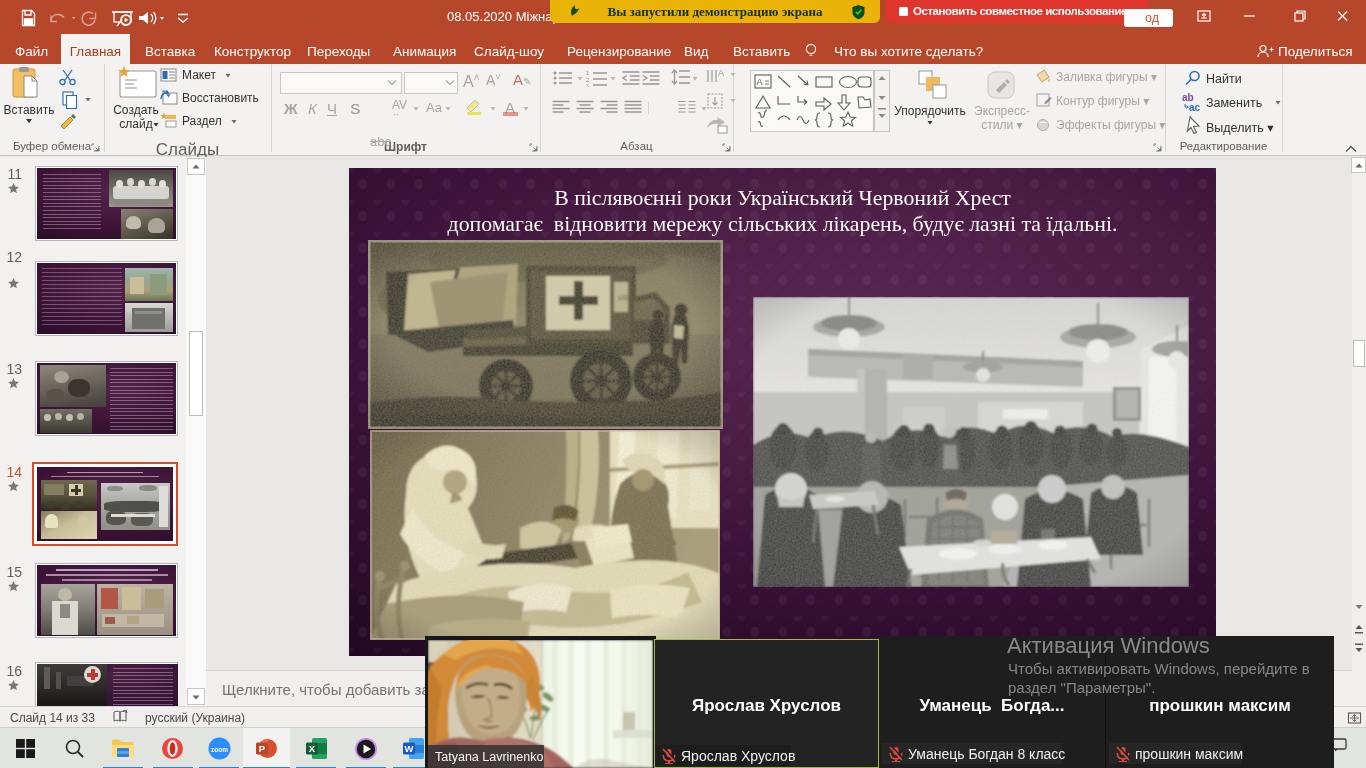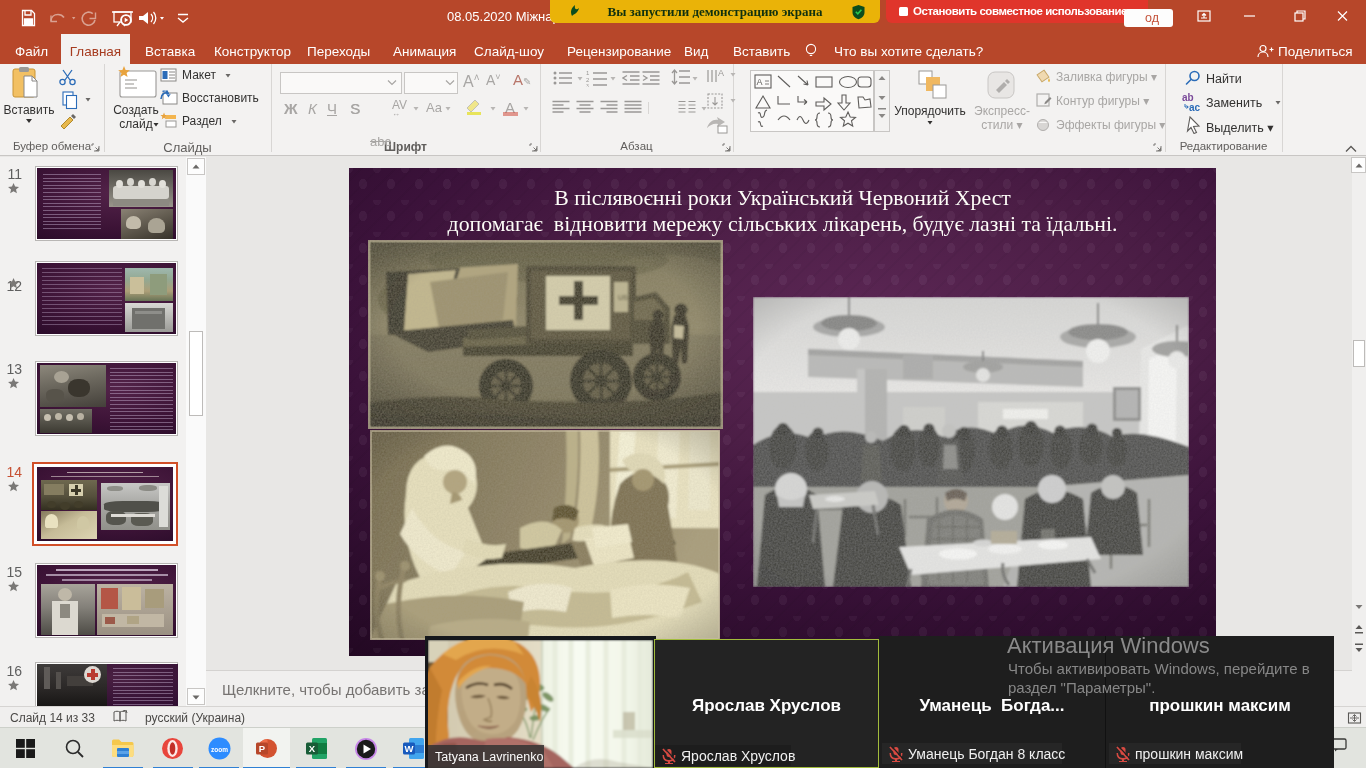--- a/index.html
+++ b/index.html
@@ -119,21 +119,21 @@
 <div class="abs" id="ribbon" style="left:0;top:64px;width:1366px;height:92px;background:#f3f2f1;border-bottom:1px solid #c8c6c4;">
   
   <div class="abs" style="left:104px;top:0px;width:1px;height:88px;background:#d8d6d4;"></div>
   <div class="abs" style="left:271px;top:0px;width:1px;height:88px;background:#d8d6d4;"></div>
   <div class="abs" style="left:540px;top:0px;width:1px;height:88px;background:#d8d6d4;"></div>
   <div class="abs" style="left:733px;top:0px;width:1px;height:88px;background:#d8d6d4;"></div>
   <div class="abs" style="left:1165px;top:0px;width:1px;height:88px;background:#d8d6d4;"></div>
   <div class="abs" style="left:1282px;top:0px;width:1px;height:88px;background:#d8d6d4;"></div>
   
   <div class="abs" style="left:0px;top:76px;width:104px;text-align:center;font-size:11.5px;color:#605e5c;">Буфер обмена</div>
-  <div class="abs" style="left:104px;top:76px;width:167px;text-align:center;font-size:13px;color:#605e5c;">Слайды</div>
+  <div class="abs" style="left:104px;top:76px;width:167px;text-align:center;font-size:17px;color:#605e5c;">Слайды</div>
   <div class="abs" style="left:271px;top:76px;width:269px;text-align:center;font-size:12px;color:#605e5c;font-weight:bold;">Шрифт</div>
   <div class="abs" style="left:540px;top:76px;width:193px;text-align:center;font-size:11.5px;color:#605e5c;">Абзац</div>
   <div class="abs" style="left:733px;top:76px;width:432px;text-align:center;font-size:11.5px;color:#605e5c;margin-top:17px;">Рисование</div>
   <div class="abs" style="left:1165px;top:76px;width:117px;text-align:center;font-size:11.5px;color:#605e5c;">Редактирование</div>
 
   
   <svg class="abs" style="left:90px;top:78px;" width="11" height="11" viewBox="0 0 11 11">
       <g stroke="#7a7876" stroke-width="1" fill="none">
         <path d="M2 4 v-2 h2 M9 4 v5 h-5 M5.5 5.5 l3 3 M8.5 5.7 v2.8 h-2.8"></path>
       </g>
@@ -896,21 +896,21 @@
     <div class="abs" style="left:40px;top:8px;width:7px;height:8px;background:#d8d6d0;border-radius:50%;"></div>
     <div class="abs" style="left:50px;top:10px;width:7px;height:8px;background:#e2e0da;border-radius:50%;"></div>
     <div class="abs" style="left:4px;top:29px;width:56px;height:7px;background:#8d8a82;"></div>
   </div>
   <div class="abs" style="left:85px;top:42px;width:52px;height:30px;background:linear-gradient(160deg,#8a8274 0%,#575146 60%,#36322a 100%);">
     <div class="abs" style="left:5px;top:7px;width:15px;height:13px;background:#c2bbaa;border-radius:50% 50% 30% 30%;"></div>
     <div class="abs" style="left:27px;top:9px;width:17px;height:15px;background:#aaa494;border-radius:50% 50% 30% 30%;"></div>
   </div>
 </div>
 
-<div class="tnum" style="top:278px;">12</div>
+<div class="tnum" style="top:249px;">12</div>
 <svg class="abs" style="left:8px;top:278px;" width="12" height="11" viewBox="0 0 13 12">
     <use href="#star" fill="#7a7876"></use>
   </svg>
 <div class="tn" style="top:261px;">
   <div class="pbg"></div>
   <div class="scrib2" style="left:6px;top:6px;width:80px;height:60px;"></div>
   <div class="abs" style="left:89px;top:6px;width:48px;height:33px;background:linear-gradient(180deg,#9fb8ae 0%,#93a892 35%,#ad9f78 70%,#667356 100%);">
     <div class="abs" style="left:5px;top:9px;width:14px;height:17px;background:#cabf9a;"></div>
     <div class="abs" style="left:25px;top:6px;width:17px;height:21px;background:#8e9c7c;"></div>
   </div>

